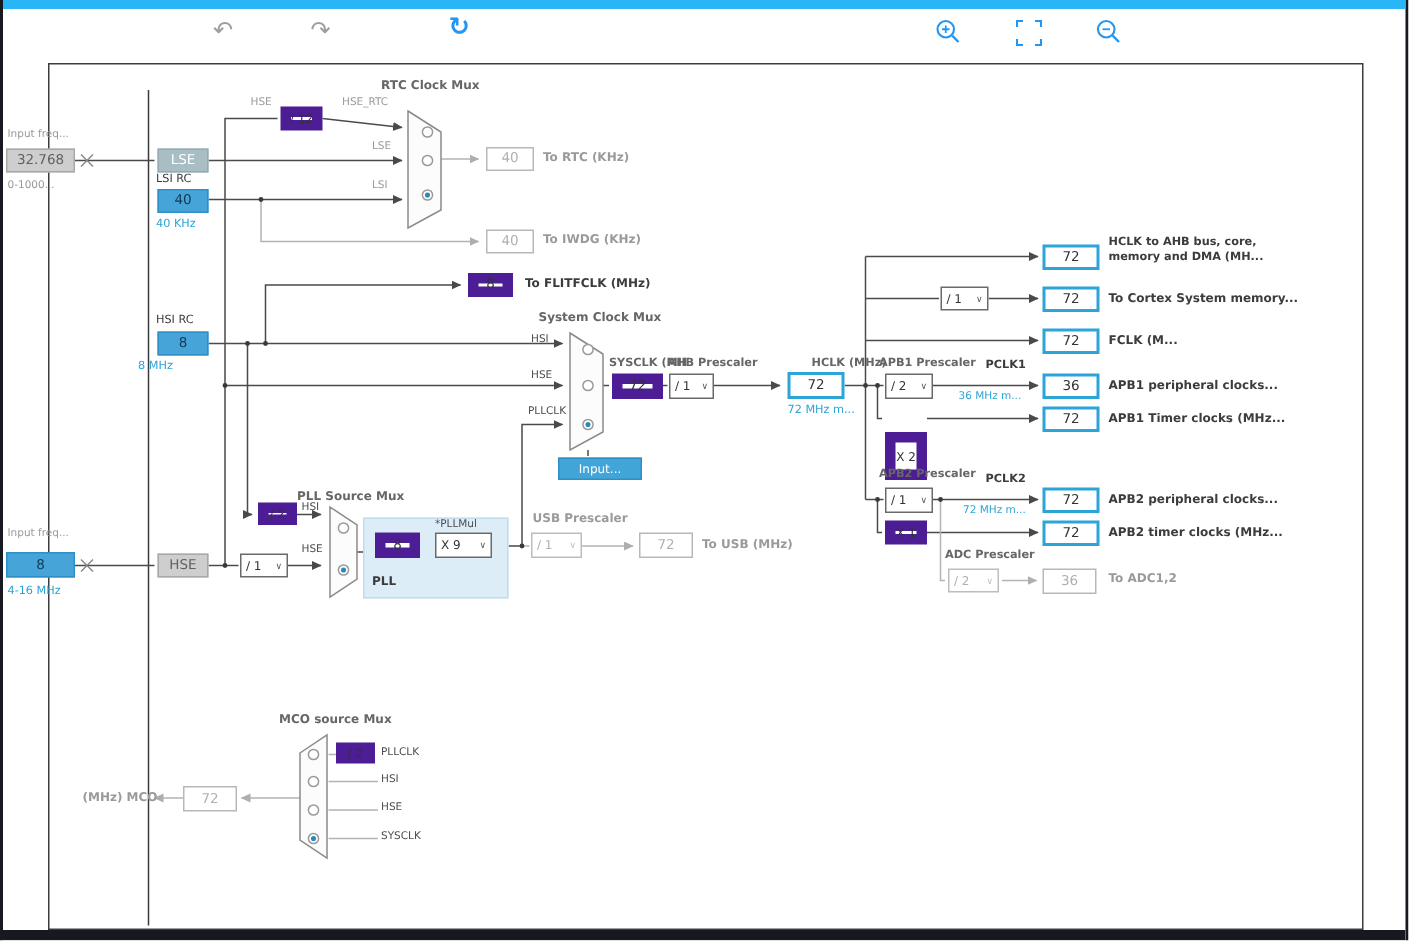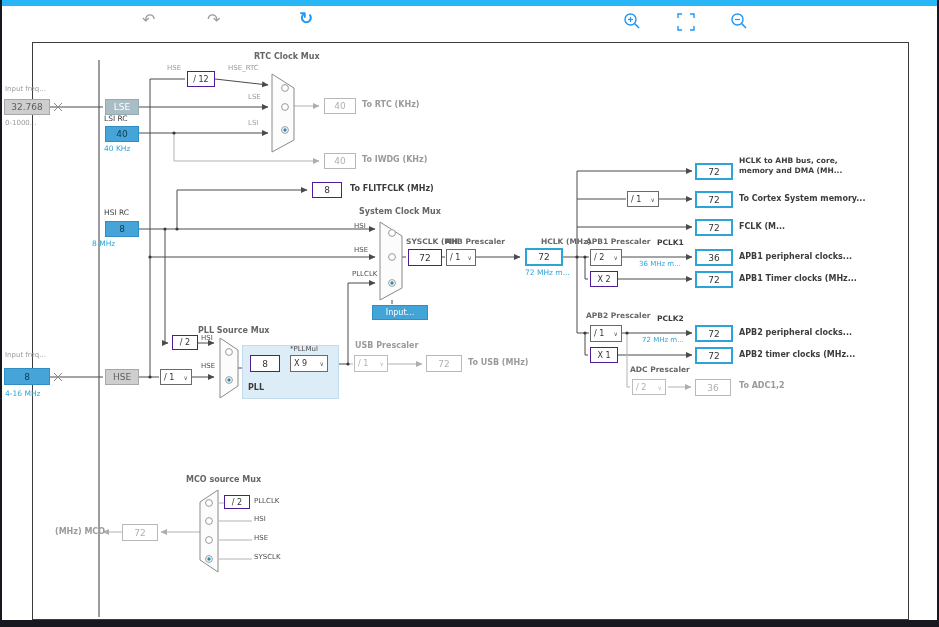--- a/index.html
+++ b/index.html
@@ -9,21 +9,21 @@
 .canvas-frame{position:absolute;left:30px;top:42px;width:877px;height:578px;border:1px solid #3c3c3c;background:#fff;box-sizing:border-box}
 .wires{position:absolute;left:0;top:0}
 .lbl{position:absolute;font-size:8px;color:#4d4d4d;white-space:nowrap;line-height:1.15}
 .b{font-weight:bold}
 .grey{color:#9a9a9a}
 .blue{color:#2da4d8}
 .dark{color:#3c3c3c}
 .s7{font-size:7px}
 .s75{font-size:7.5px}
 .box{position:absolute;display:flex;align-items:center;justify-content:center;font-size:9px;background:#fff;box-sizing:border-box;color:#333;white-space:nowrap}
-.bd{border:1px solid #4c1d95}
+.bd{border:7px solid #4c1d95}
 .bblue{border:2px solid #2da4d8}
 .bgrey{border:1px solid #b8b8b8;color:#b0b0b0}
 .fblue{background:#47a4d9;border:1px solid #2f8fc5;color:#0e3a52}
 .fgrey{background:#cecece;border:1px solid #a8a8a8;color:#5f5f5f}
 .fteal{background:#a9bdc4;border:1px solid #94abb3;color:#fff}
 .dd{position:absolute;display:flex;align-items:center;justify-content:space-between;padding:0 3px;background:#fff;border:1px solid #6a6a6a;font-size:8px;color:#333;box-sizing:border-box}
 .dd .cv{font-size:6px;color:#555;margin-left:2px}
 .dd.dis{border-color:#bdbdbd;color:#b0b0b0}
 .dd.dis .cv{color:#bdbdbd}
 .toolbtn{position:absolute;display:flex;align-items:center;justify-content:center;background:#e7e7e7;border:1px solid #dadada;color:#9d9d9d;font-size:12.5px;box-sizing:border-box}
@@ -223,21 +223,21 @@
 
   <div class="lbl b s75" style="left:584px;top:238px;color:#666">APB1 Prescaler</div>
   <div class="dd" style="left:588px;top:249px;width:32px;height:17px">
       <span>/ 2</span>
       <span class="cv">∨</span>
     </div>
   <div class="lbl b s75 dark" style="left:655px;top:239px">PCLK1</div>
   <div class="lbl s7 blue" style="left:637px;top:260px">36 MHz m...</div>
   <div class="box bblue" style="left:693px;top:249px;width:38px;height:17px">36</div>
   <div class="lbl b dark" style="left:737px;top:252px">APB1 peripheral clocks...</div>
-  <div class="box bd" style="left:588px;top:271px;width:28px;height:16px;font-size:8px">X 2</div>
+  <div class="box bd" style="left:588px;top:288px;width:28px;height:32px;font-size:8px">X 2</div>
   <div class="box bblue" style="left:693px;top:271px;width:38px;height:17px">72</div>
   <div class="lbl b dark" style="left:737px;top:274px">APB1 Timer clocks (MHz...</div>
 
   <div class="lbl b s75" style="left:584px;top:312px;color:#666">APB2 Prescaler</div>
   <div class="dd" style="left:588px;top:325px;width:32px;height:17px">
       <span>/ 1</span>
       <span class="cv">∨</span>
     </div>
   <div class="lbl b s75 dark" style="left:655px;top:315px">PCLK2</div>
   <div class="lbl s7 blue" style="left:640px;top:336px">72 MHz m...</div>

